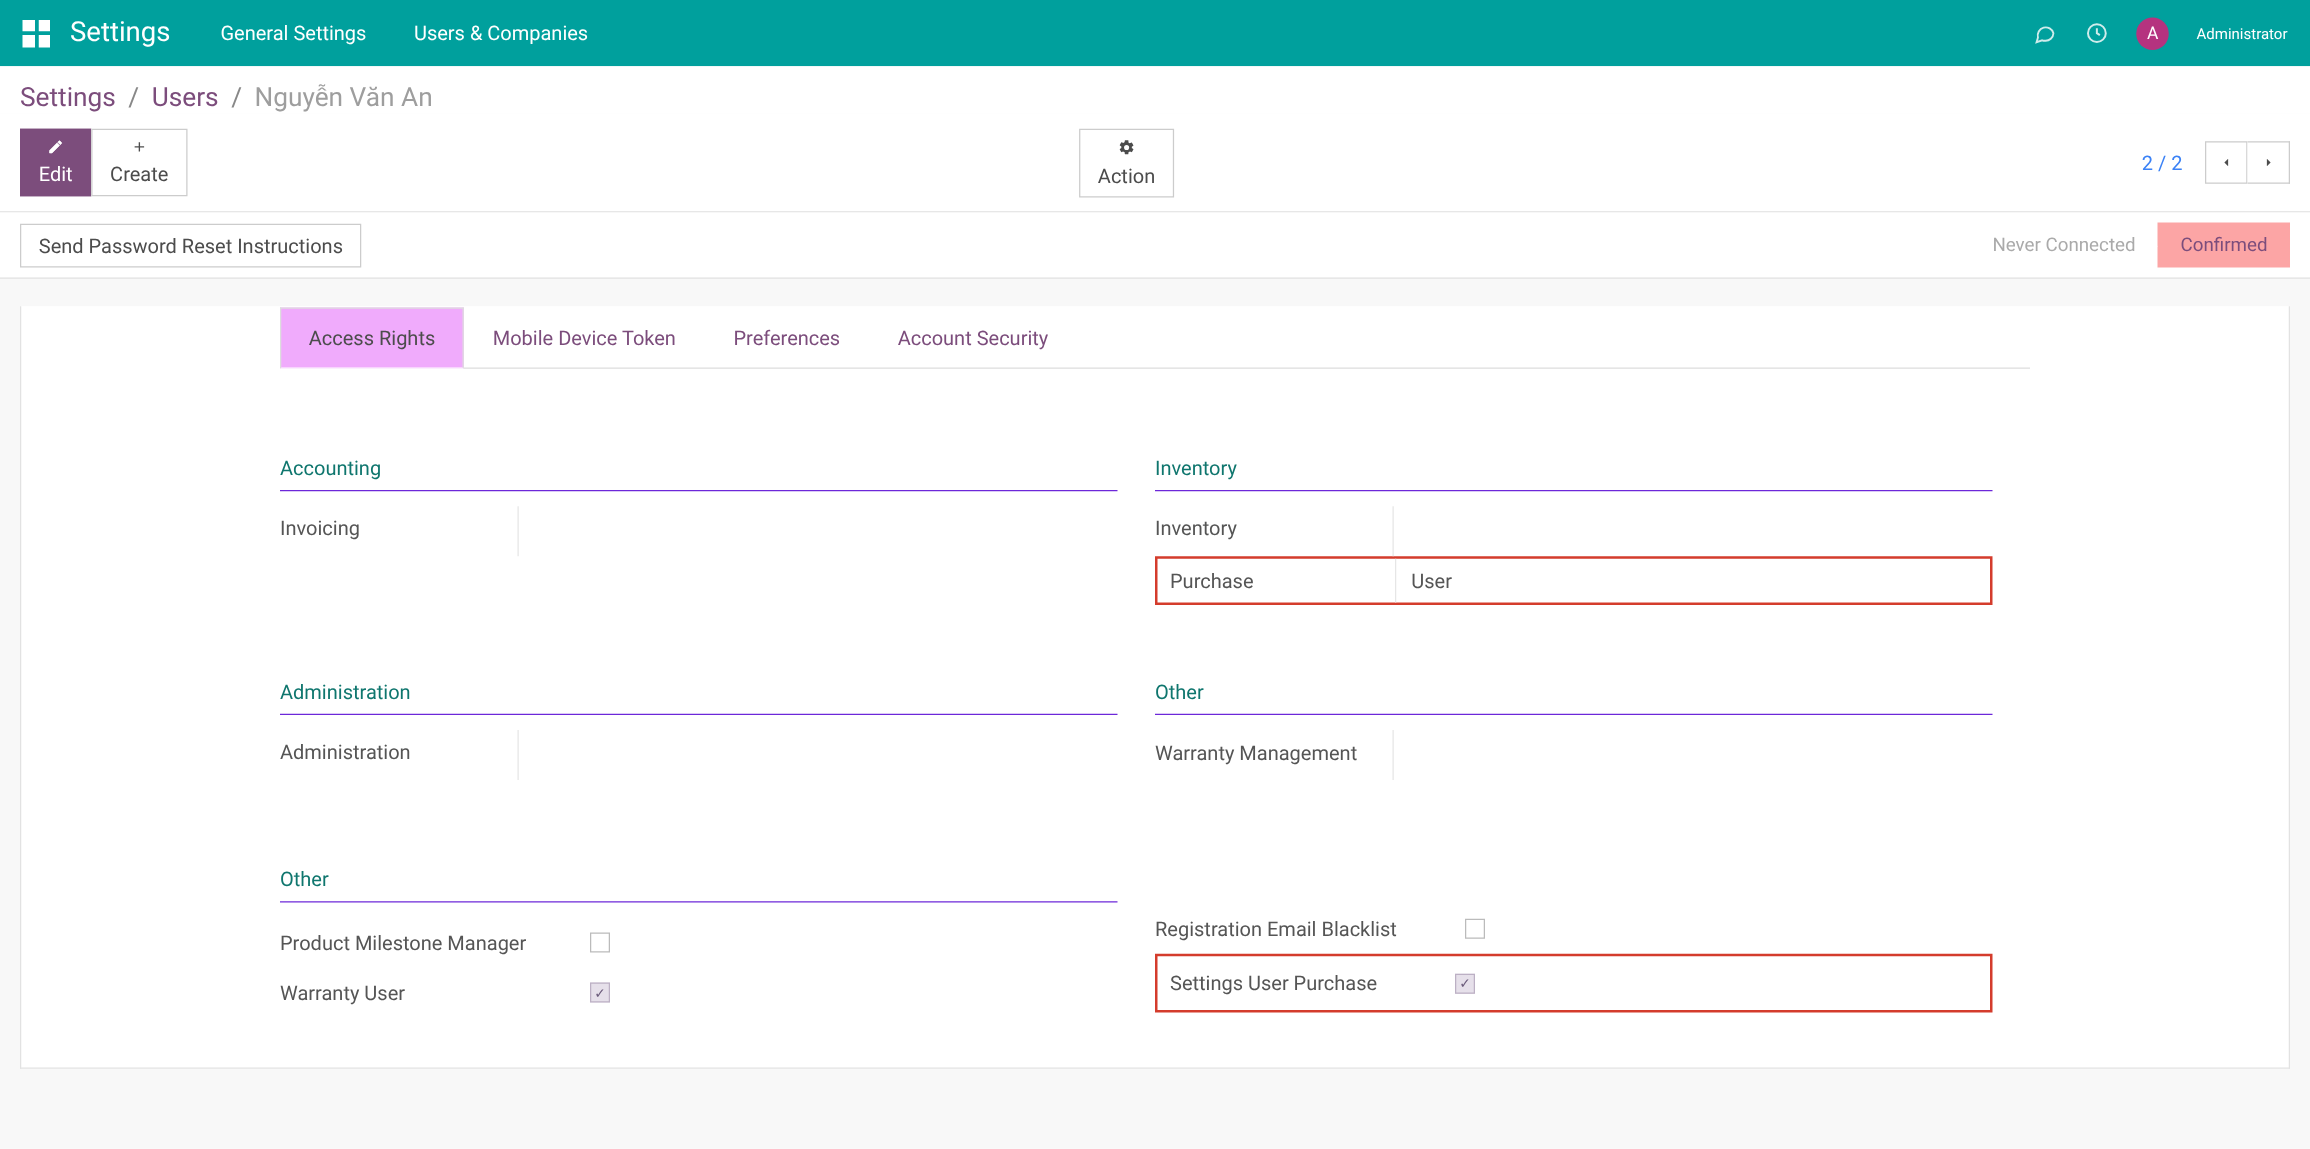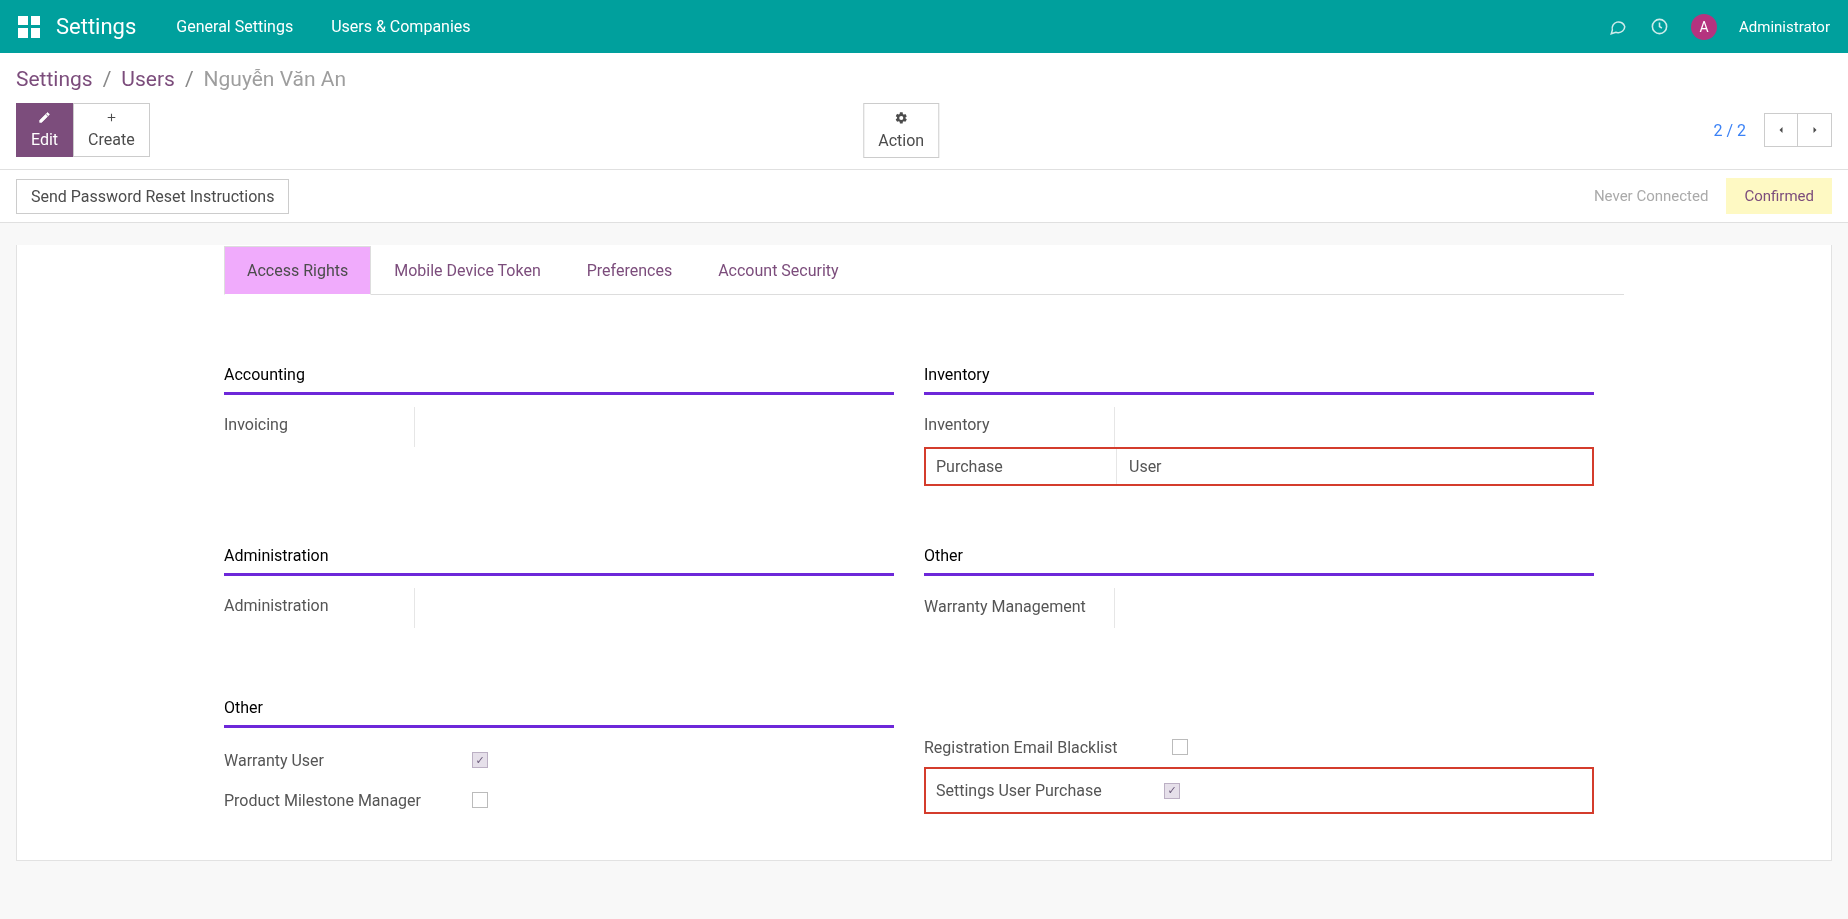--- a/index.html
+++ b/index.html
@@ -7,21 +7,21 @@
 
 .topbar { background: #00a09d; color: #fff; height: 53px; display: flex; align-items: center; padding: 0 18px; }
 .apps-icon { width: 22px; height: 22px; display: grid; grid-template-columns: 1fr 1fr; gap: 3px; cursor: pointer; }
 .apps-icon div { background: #fff; }
 .app-title { font-size: 22px; margin-left: 16px; font-weight: 400; }
 .top-menu { display: flex; margin-left: 40px; gap: 38px; font-size: 16px; }
 .top-menu span { cursor: pointer; }
 .top-right { margin-left: auto; display: flex; align-items: center; gap: 22px; }
 .top-right svg { cursor: pointer; }
 .avatar { width: 26px; height: 26px; border-radius: 50%; background: #b5337f; color: #fff; display: flex; align-items: center; justify-content: center; font-size: 14px; }
-.username { font-size: 15px; cursor: pointer; }
+.username { font-size: 12px; cursor: pointer; }
 
 .breadcrumb-bar { background: #fff; padding: 14px 16px 0 16px; }
 .breadcrumb { font-size: 21px; color: #6f6f6f; display: flex; gap: 10px; align-items: baseline; }
 .breadcrumb .bc-link { color: #7c4d7c; cursor: pointer; }
 .breadcrumb .bc-sep { color: #888; }
 .breadcrumb .bc-current { color: #9e9e9e; }
 
 .action-bar { background: #fff; display: flex; align-items: center; padding: 12px 16px; gap: 8px; border-bottom: 1px solid #e0e0e0; }
 .btn { border: 1px solid #ccc; background: #fff; padding: 7px 14px; font-size: 16px; cursor: pointer; display: inline-flex; align-items: center; gap: 6px; color: #4c4c4c; flex-direction: column; }
 .btn.primary { background: #7c4d7c; color: #fff; border-color: #7c4d7c; }
@@ -29,33 +29,33 @@
 .action-btn-wrap { margin-left: auto; position: absolute; left: 50%; transform: translateX(-80%); }
 .action-bar-inner { position: relative; display: flex; align-items: center; width: 100%; }
 .pager { margin-left: auto; display: flex; align-items: center; gap: 18px; font-size: 16px; color: #3b82f6; }
 .pager-nav { display: flex; }
 .nav-btn { border: 1px solid #ccc; width: 34px; height: 34px; display: flex; align-items: center; justify-content: center; cursor: pointer; background: #fff; font-size: 18px; }
 .nav-btn + .nav-btn { border-left: none; }
 
 .status-bar { background: #fff; display: flex; align-items: center; padding: 8px 16px; border-bottom: 1px solid #e0e0e0; }
 .status-right { margin-left: auto; display: flex; align-items: center; gap: 0; }
 .status-chip { padding: 9px 18px; font-size: 15px; color: #aaa; }
-.status-chip.active { color: #7c4d7c; background: #fef9c3; position: relative; text-align: center; }
+.status-chip.active { color: #7c4d7c; background: #fca5a5; position: relative; text-align: center; }
 .status-chip.active::before { content: ""; position: absolute; left: -14px; top: 0; bottom: 0; width: 0; border-top: 19px solid transparent; border-bottom: 19px solid transparent; border-left: 14px solid #fff; }
 
 .form-sheet { background: #fff; margin: 0 16px 30px 16px; border: 1px solid #e2e2e2; border-top: none; }
 .sheet-inner { max-width: 1480px; margin: 0 auto; padding: 0 40px 40px 40px; }
 
 .tabs { display: flex; border-bottom: 1px solid #ddd; margin-top: 22px; }
 .tab { padding: 14px 22px; font-size: 16px; color: #7c4d7c; cursor: pointer; border: 1px solid transparent; border-bottom: none; position: relative; top: 1px; }
 .tab.active { color: #4c4c4c; border-color: #ddd; background: #f0abfc; border-bottom: 1px solid #fff; }
 
 .groups { display: flex; gap: 0; margin-top: 70px; }
 .col { flex: 1; padding-right: 30px; }
-.section-title { color: #000000; font-size: 16px; padding-bottom: 8px; border-bottom: 3px solid #6d28d9; margin-bottom: 12px; }
+.section-title { color: #0f766e; font-size: 16px; padding-bottom: 8px; border-bottom: 1px solid #6d28d9; margin-bottom: 12px; }
 
 .field-row { display: flex; align-items: flex-start; min-height: 40px; }
 .field-label { width: 190px; padding: 8px 0; color: #555; font-size: 16px; flex-shrink: 0; }
 .field-value { flex: 1; padding: 8px 12px; border-left: 1px solid #e6e6e6; min-height: 40px; color: #555; font-size: 16px; }
 
 .highlight { border: 2px solid #d43c2c; }
 .highlight-row { display: flex; align-items: stretch; justify-content: flex-end; }
 .highlight-label { width: 190px; padding: 8px 10px; font-size: 16px; color: #555; }
 .highlight-value { flex: 1; padding: 8px 12px; border-left: 1px solid #e6e6e6; font-size: 16px; color: #555; }
 
@@ -206,26 +206,26 @@
           <div class="field-label" style="line-height:1.4">Warranty Management</div>
           <div class="field-value"></div>
         </div>
       </div>
     </div>
 
     <div class="groups mt">
       <div class="col">
         <div class="section-title">Other</div>
         <div class="bool-row">
+          <div class="bool-label">Product Milestone Manager</div>
+          <div class="checkbox"></div>
+        </div>
+        <div class="bool-row">
           <div class="bool-label">Warranty User</div>
           <div class="checkbox checked"></div>
-        </div>
-        <div class="bool-row">
-          <div class="bool-label">Product Milestone Manager</div>
-          <div class="checkbox"></div>
         </div>
       </div>
       <div class="col">
         <div style="height:29px"></div>
         <div class="bool-row">
           <div class="bool-label">Registration Email Blacklist</div>
           <div class="checkbox"></div>
         </div>
         <div class="highlight-bool">
           <div class="bool-label">Settings User Purchase</div>

